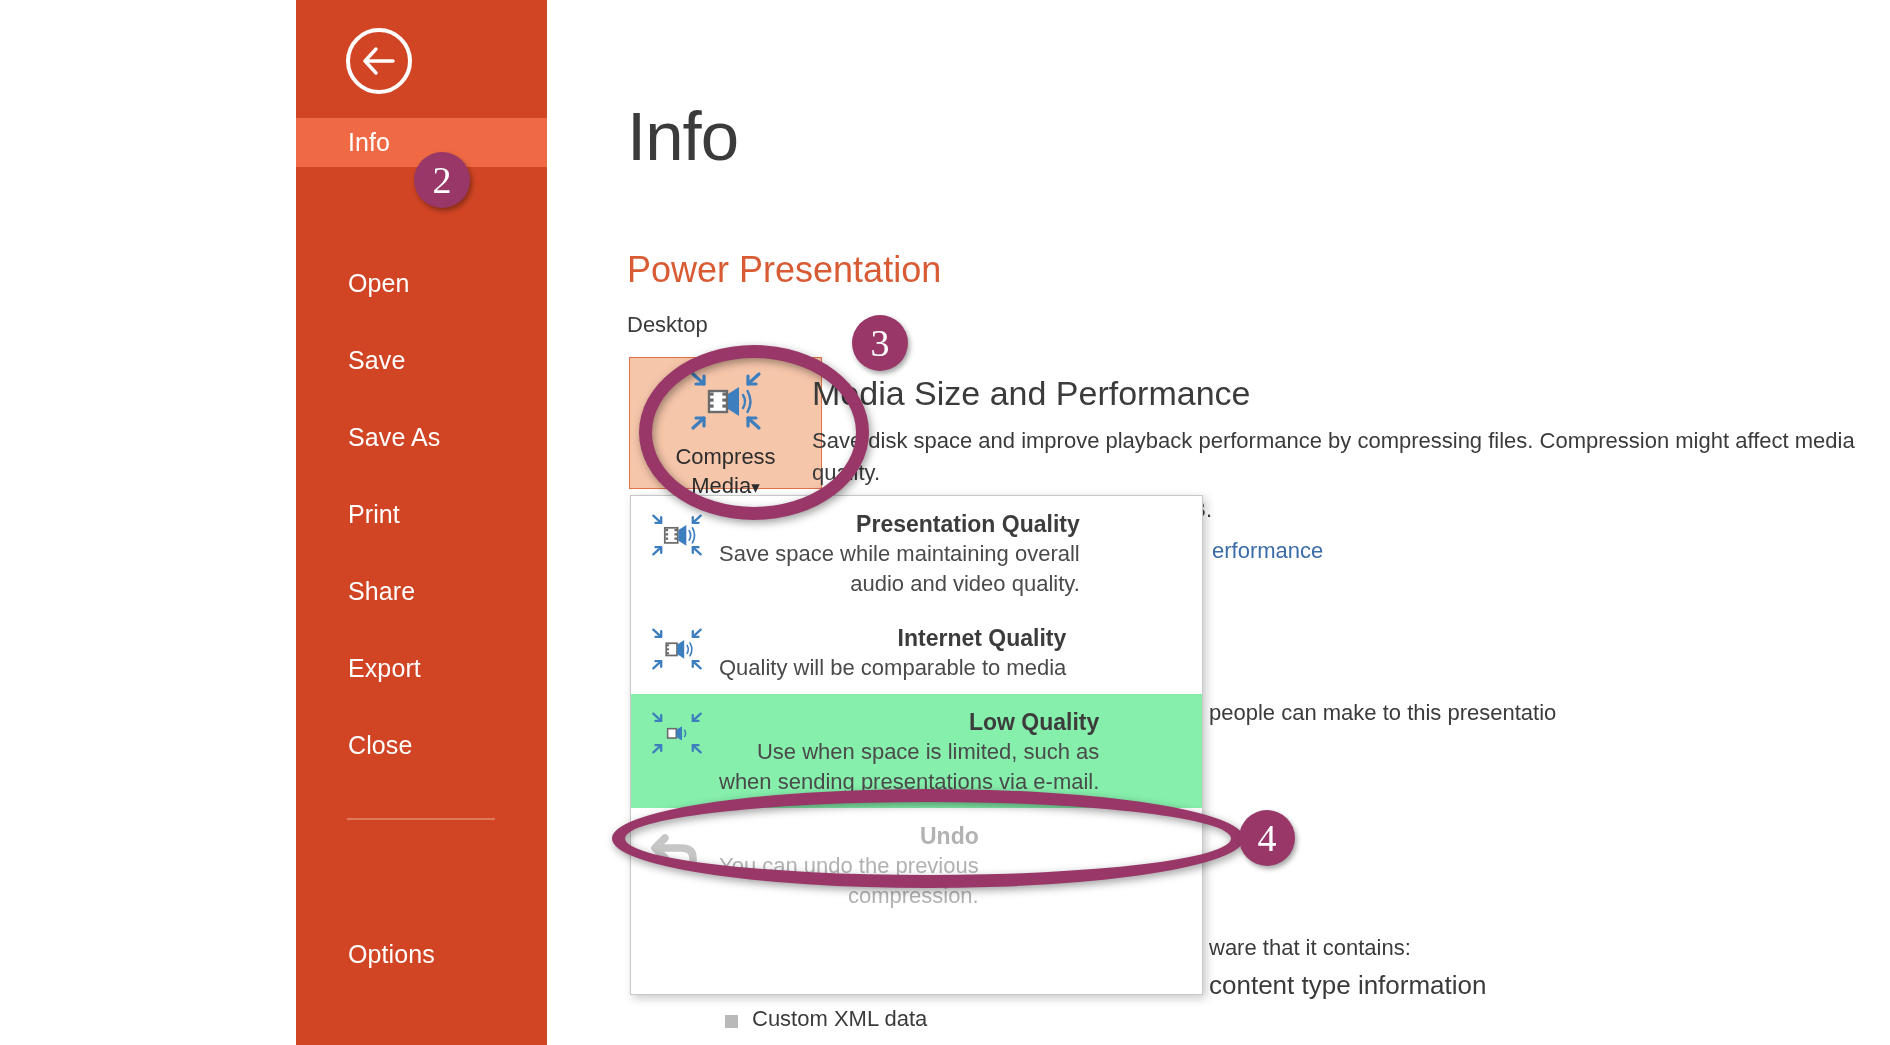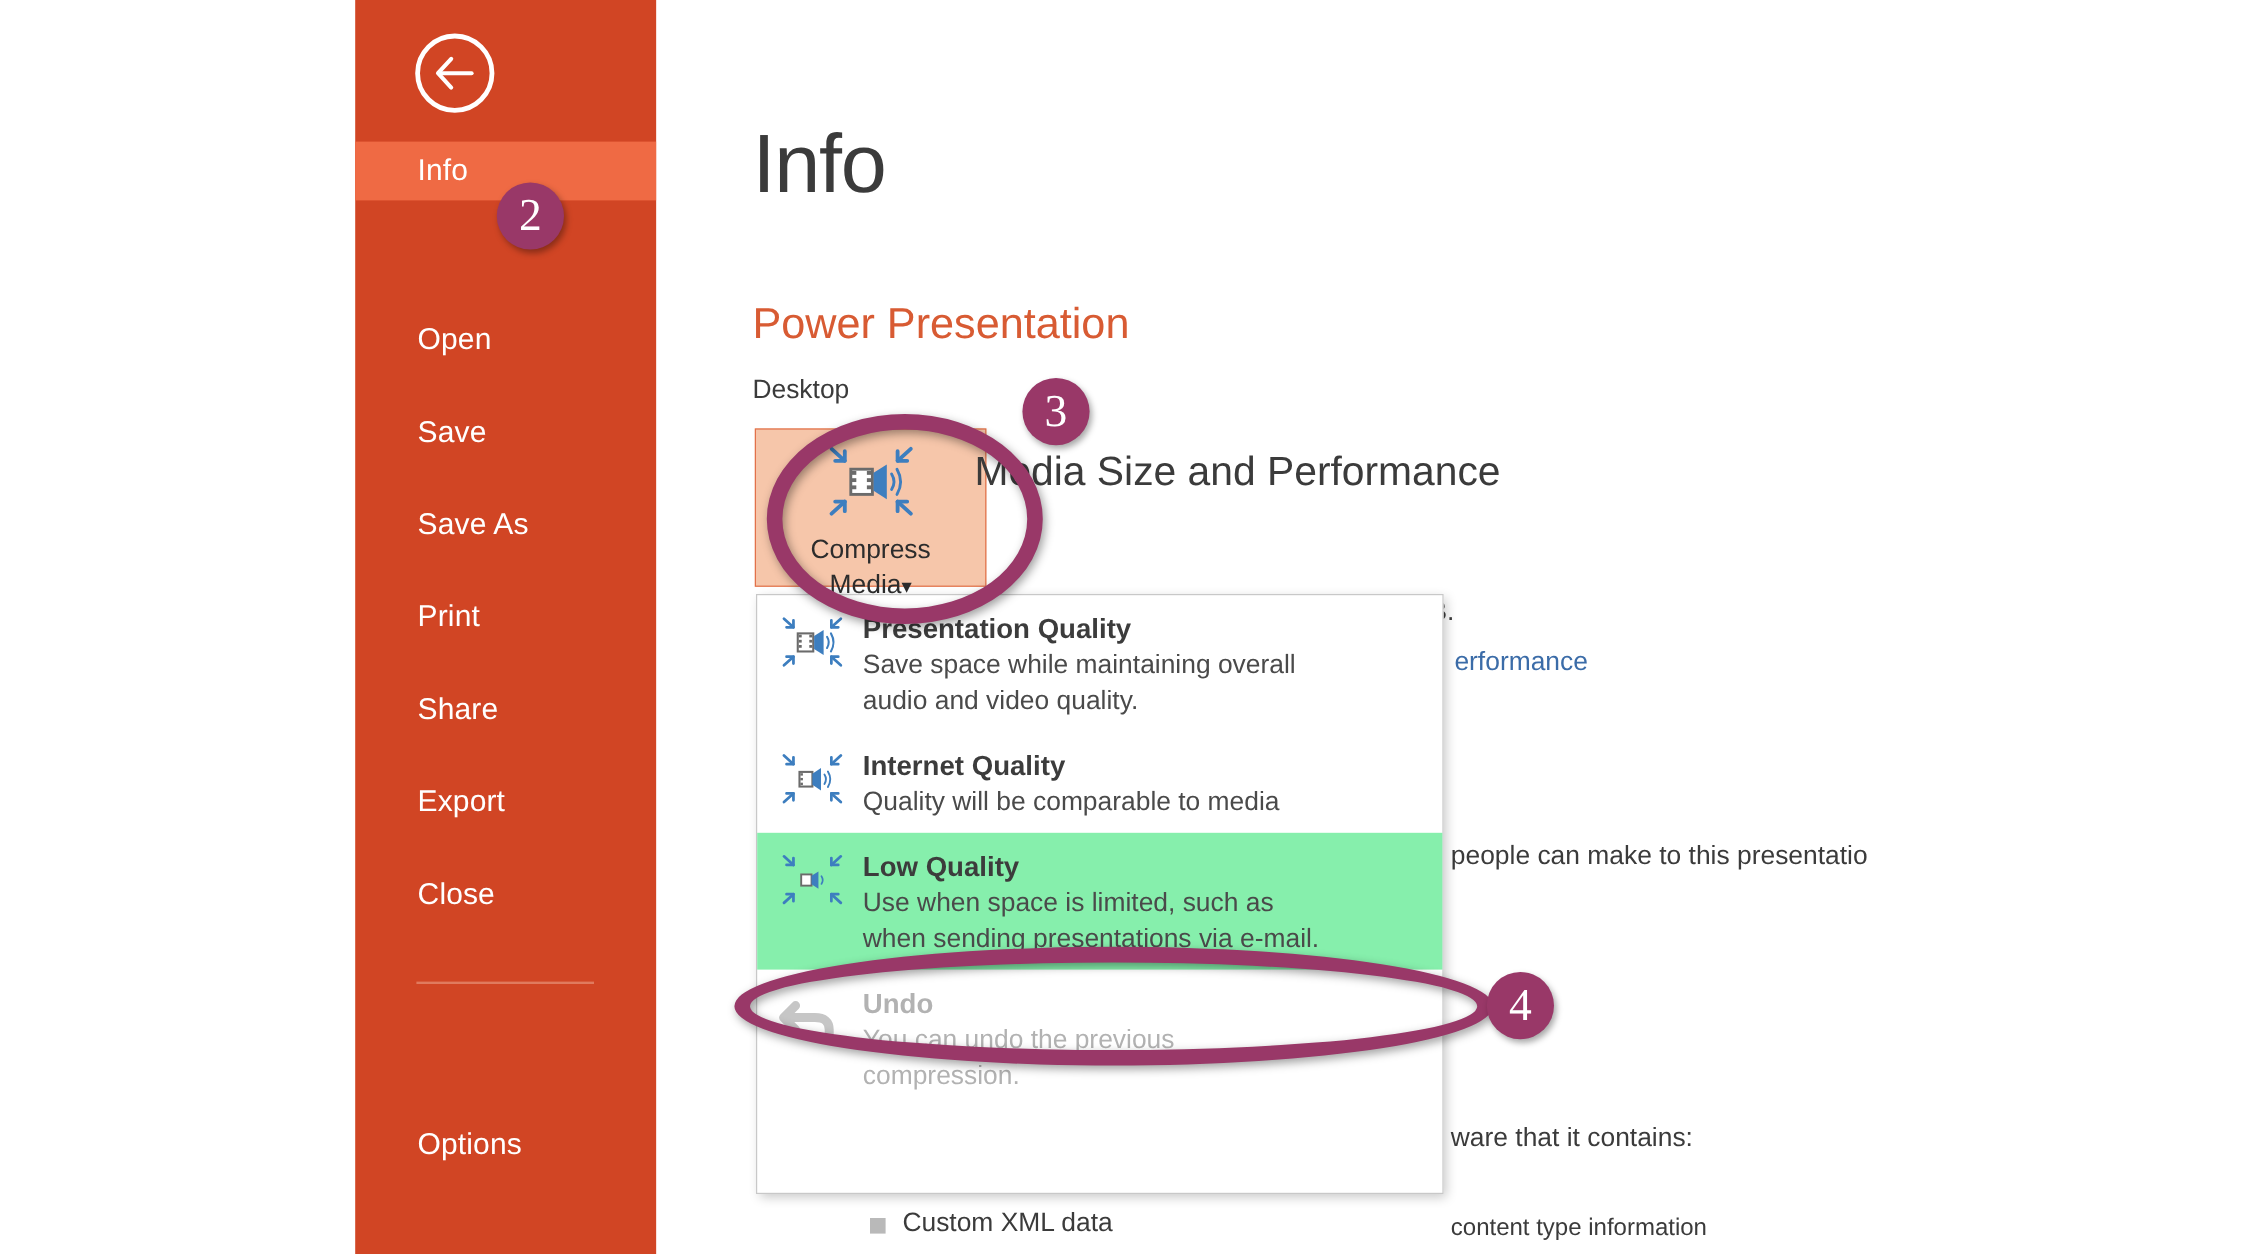--- a/index.html
+++ b/index.html
@@ -96,20 +96,21 @@
     position: absolute; left: 83px; top: 495px;
     width: 573px; height: 500px;
     background: #ffffff;
     border: 1px solid #c8c8c8;
     box-shadow: 3px 3px 9px rgba(0,0,0,.22);
   }
   .menu-item {
     position: relative; display: flex; gap: 14px;
     padding: 11px 14px 11px 18px;
     cursor: pointer;
+    text-align: right;
   }
   .menu-item.selected { background: #86efac; }
   .menu-item.disabled { cursor: default; }
   .mi-icon { width: 56px; flex:none; padding-top: 4px; }
   .mi-text { padding-top: 2px; }
   .mi-title { font-size: 23px; font-weight: bold; color: #3c3c3c; line-height: 30px; }
   .mi-desc  { font-size: 22px; color: #4a4a4a; line-height: 30px; }
   .menu-item.disabled .mi-title,
   .menu-item.disabled .mi-desc { color: #b2b2b2; }
 
@@ -210,29 +211,30 @@
           </g>
         </svg>
       </span>
       <span class="compress-label">
         <span>Compress</span><br>
         <span>Media</span><span style="font-size:17px">▾</span>
       </span>
     </div>
 
     <div class="sec-head">Media Size and Performance</div>
+    <div class="sec-body">Save disk space and improve playback performance by compressing files. Compression might affect media quality.</div>
     <div class="bullet-row" style="left:210px; top:497px">
       <span class="bullet-sq"></span>
       <span>Media files in this presentation are 0.84 MB.</span>
     </div>
     <div class="link-blue" style="position:absolute; left:665px; top:538px;">erformance</div>
 
     <div style="position:absolute; left:662px; top:700px; font-size:22px; color:#3b3b3b;">people can make to this presentatio</div>
     <div style="position:absolute; left:662px; top:935px; font-size:22px; color:#3b3b3b;">ware that it contains:</div>
-    <div style="position:absolute; left:662px; top:970px; font-size:20px; color:#3b3b3b;margin-top:42px;">content type information</div>
+    <div style="position:absolute; left:662px; top:970px; font-size:26px; color:#3b3b3b;">content type information</div>
     <div class="bullet-row" style="left:178px; top:1006px">
       <span class="bullet-sq"></span>
       <span>Custom XML data</span>
     </div>
 
     <div class="menu">
 
       <div class="menu-item">
         <span class="mi-icon">
           <svg width="56" height="48" viewBox="0 0 78 62">

